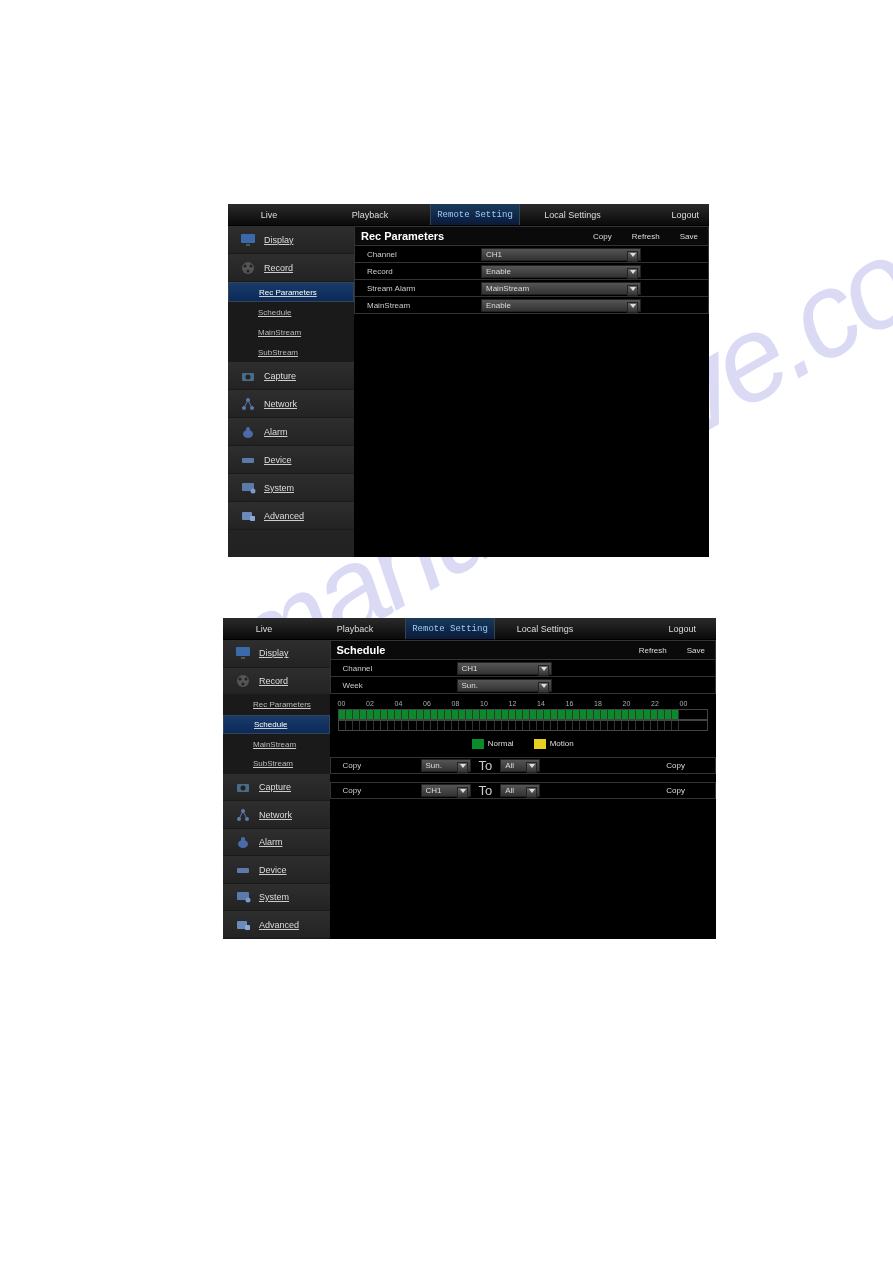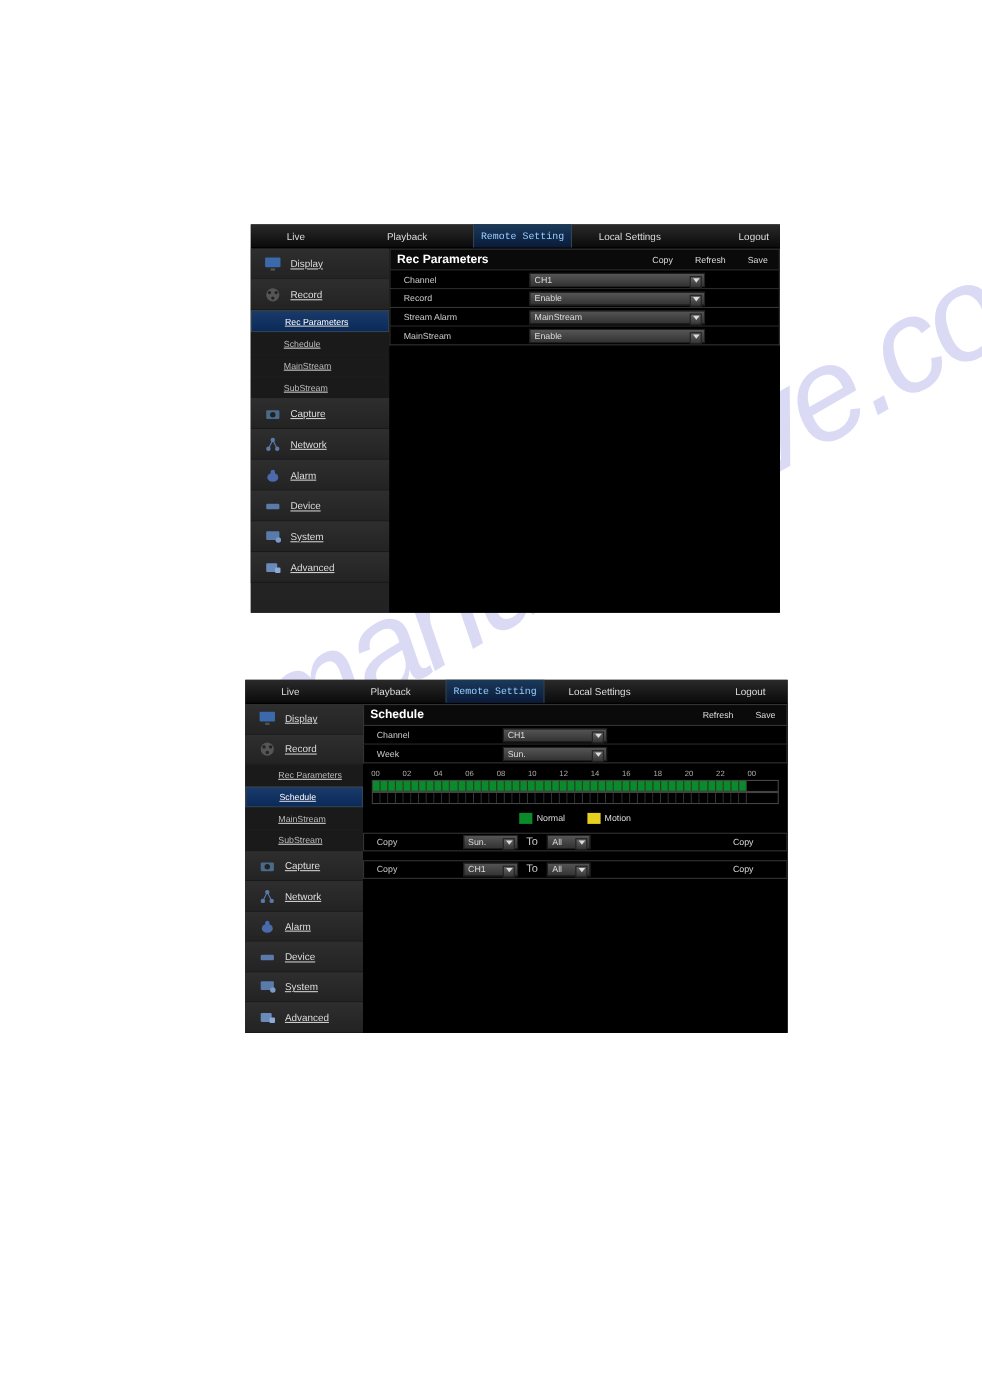--- a/index.html
+++ b/index.html
@@ -30,21 +30,21 @@
     .hours span { width:28.5px; text-align:left; }
     .grid-row { display:flex; height:11px; border:1px solid #444; margin-bottom:0; }
     .grid-row .cell { width:7.1px; border-right:1px solid #333; }
     .grid-row .cell.g { background:#0a8a2a; }
     .grid-row .cell.e { background:#000; }
     .legend { display:flex; justify-content:center; gap:20px; margin:8px 0; font-size:8px; color:#ddd; }
     .legend .sw { display:inline-block; width:12px; height:10px; margin-right:4px; vertical-align:middle; }
     .copyrow { display:flex; align-items:center; height:17px; border:1px solid #333; background:#000; margin:0; }
     .copyrow .cl { width:90px; padding-left:12px; font-size:8px; color:#ccc; }
     .copyrow .mid { display:flex; align-items:center; gap:8px; }
-    .copyrow .to { font-size:10px; color:#ccc; }
+    .copyrow .to { font-size:13px; color:#ccc; }
     .copyrow .cbtn { margin-left:auto; margin-right:30px; font-size:8px; color:#ddd; cursor:pointer; }
     .watermark { position:absolute; left:180px; top:370px; font-size:120px; color:rgba(50,50,200,0.18); transform:rotate(-30deg); pointer-events:none; font-style:italic; letter-spacing:-5px; }
   </style>
 </head>
 <body>
 
 <div class="watermark">manualshive.com</div>
 
 <div class="panel p1">
   <div class="topnav">

